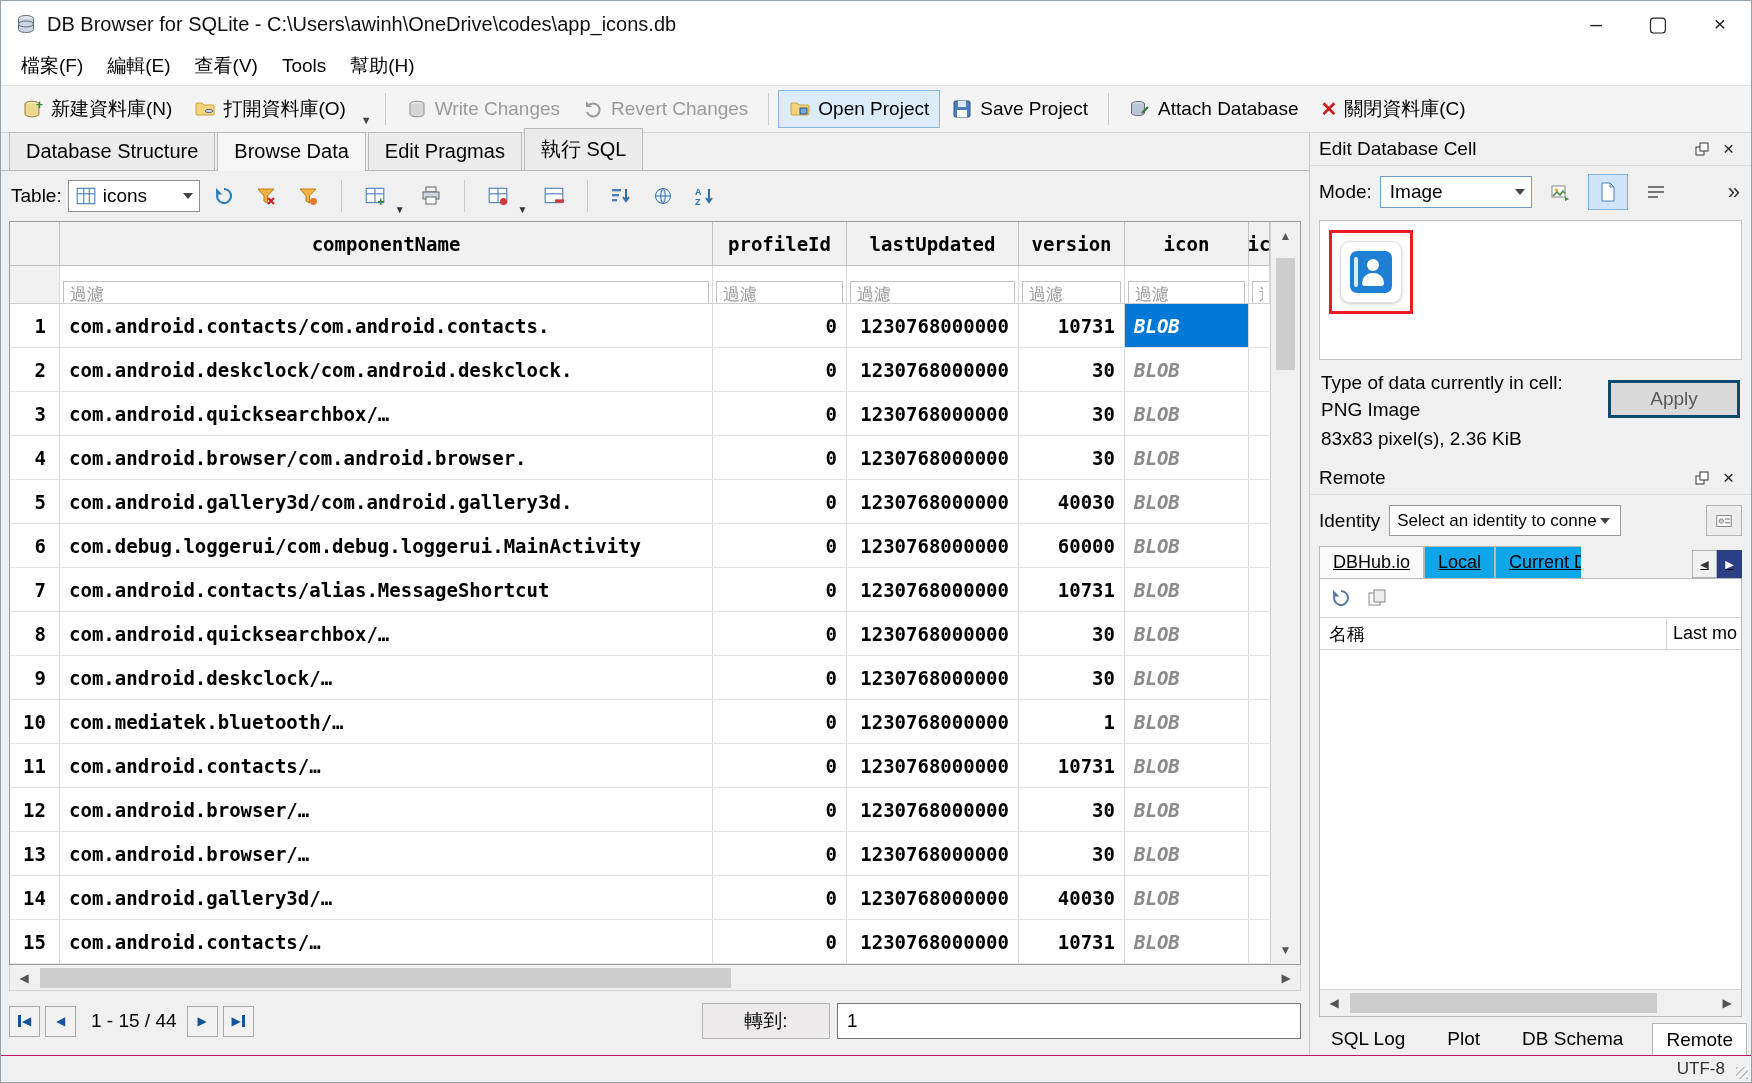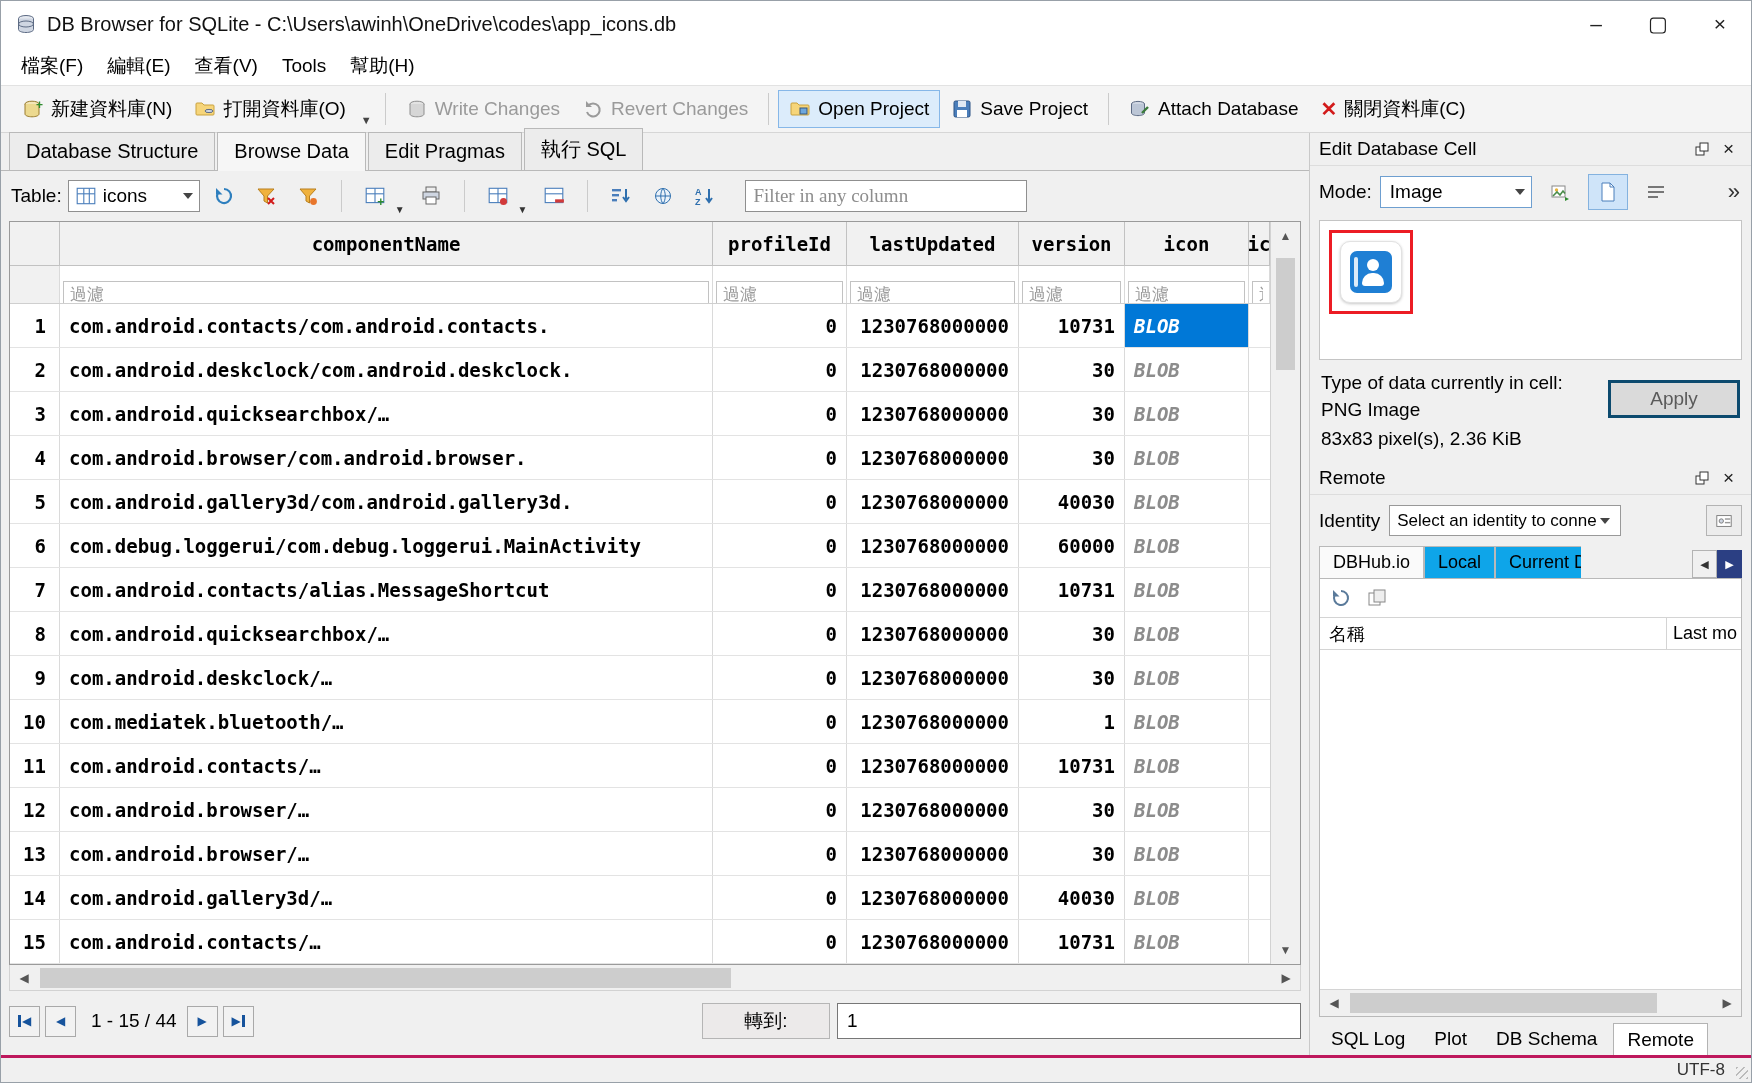--- a/index.html
+++ b/index.html
@@ -133,45 +133,45 @@
   .apply-btn { margin-left:auto; margin-top:10px; width:132px; height:38px; background:#dadada;
                border:3px solid #0c4a6e; color:#5a5a5a; font-size:19px; display:flex; align-items:center; justify-content:center; }
   .size-line { padding:5px 11px 12px; font-size:19px; }
 
   .remote-dock { flex:1; display:flex; flex-direction:column; min-height:0; }
   .identity-row { display:flex; align-items:center; padding:10px 9px 6px; font-size:19px; gap:9px; }
   .identity-combo { width:232px; height:31px; border:1px solid #999; background:#fff; display:flex;
                     align-items:center; padding:0 7px; font-size:17px; overflow:hidden; white-space:nowrap; }
   .id-btn { width:36px; height:31px; border:1px solid #b3b3b3; background:#ececec; margin-left:auto;
             display:flex; align-items:center; justify-content:center; }
-  .rtabs { display:flex; align-items:flex-end; padding:4px 9px 0; height:36px; }
+  .rtabs { display:flex; align-items:flex-end; padding:4px 9px 0; height:36px;text-decoration:underline; }
   .rtab { padding:5px 13px; font-size:18px; background:#0ea5e9; border:1px solid #b9b9b9; border-bottom:none; white-space:nowrap; overflow:hidden;}
   .rtab.active { background:#fafafa; }
   .rtab.cut { max-width:86px; border-right:none; }
   .rtab-scroll { margin-left:auto; display:flex; }
   .rt-btn { width:25px; height:28px; border:1px solid #b3b3b3; background:#f0f0f0; display:flex;
             align-items:center; justify-content:center; font-size:11px; color:#333; }
   .rt-btn.dark { background:#2b3f83; color:#fff; border-color:#2b3f83; }
   .remote-frame { margin:0 9px; background:#fff; border:1px solid #b9b9b9; flex:1; display:flex;
                   flex-direction:column; min-height:0; }
   .remote-tools { height:38px; display:flex; align-items:center; gap:14px; padding:0 10px; }
   .remote-thead { display:flex; height:33px; border-top:1px solid #d4d4d4; border-bottom:1px solid #d4d4d4;
                   align-items:center; font-size:18px; }
   .th-name { flex:1; padding:0 9px; border-right:1px solid #d4d4d4; height:100%; display:flex; align-items:center; }
   .th-last { width:74px; padding:0 6px; overflow:hidden; white-space:nowrap; }
   .remote-body { flex:1; }
   .remote-hscroll { height:27px; border-top:1px solid #d4d4d4; background:#f0f0f0; display:flex; align-items:center; }
   .remote-hscroll .hs-thumb { width:84%; }
 
-  .dock-tabbar { height:38px; display:flex; align-items:center; padding:6px 8px 0; gap:3px; flex:none; }
+  .dock-tabbar { height:38px; display:flex; align-items:center; padding:6px 8px 0; gap:16px; flex:none; }
   .dock-tab { padding:5px 13px; font-size:19px; white-space:nowrap; }
   .dock-tab.active { background:#fff; border:1px solid #b3b3b3; border-bottom:none; }
 
   
-  .statusbar { height:27px; background:#f0f0f0; border-top:3px solid #be185d; display:flex; align-items:center;
+  .statusbar { height:27px; background:#f0f0f0; border-top:1px solid #be185d; display:flex; align-items:center;
                justify-content:flex-end; padding-right:26px; font-size:17px; color:#333; flex:none; position:relative; }
   .grip { position:absolute; right:3px; bottom:3px; width:12px; height:12px;
           background:repeating-linear-gradient(135deg,#bbb 0 2px,transparent 2px 5px); }
 </style>
 </head>
 <body>
 
 <div class="window">
 
   <div class="titlebar">
@@ -351,21 +351,20 @@
             <path d="M4 11h14M11 3.5c3 3 3 12 0 15M11 3.5c-3 3-3 12 0 15" fill="none" stroke="#2e6fae"></path>
           </svg>
         </div>
         <div class="bt-icon">
           <svg class="ticon" viewBox="0 0 22 22">
             <text x="1" y="10" font-size="9" font-weight="bold" fill="#2e6fae">A</text>
             <text x="1" y="20" font-size="9" font-weight="bold" fill="#2e6fae">Z</text>
             <path d="M15 4v12M12 13l3 4 3-4" fill="none" stroke="#2e6fae" stroke-width="2"></path>
           </svg>
         </div>
-        <input class="filter-input" placeholder="Filter in any column" style="">
       </div>
 
       <div class="grid-wrap">
         <div class="grid-cols">
           <div class="grid-row hdr">
             <div class="c c-num"></div>
             <div class="c c-name">componentName</div>
             <div class="c c-prof">profileId</div>
             <div class="c c-upd">lastUpdated</div>
             <div class="c c-ver">version</div>

